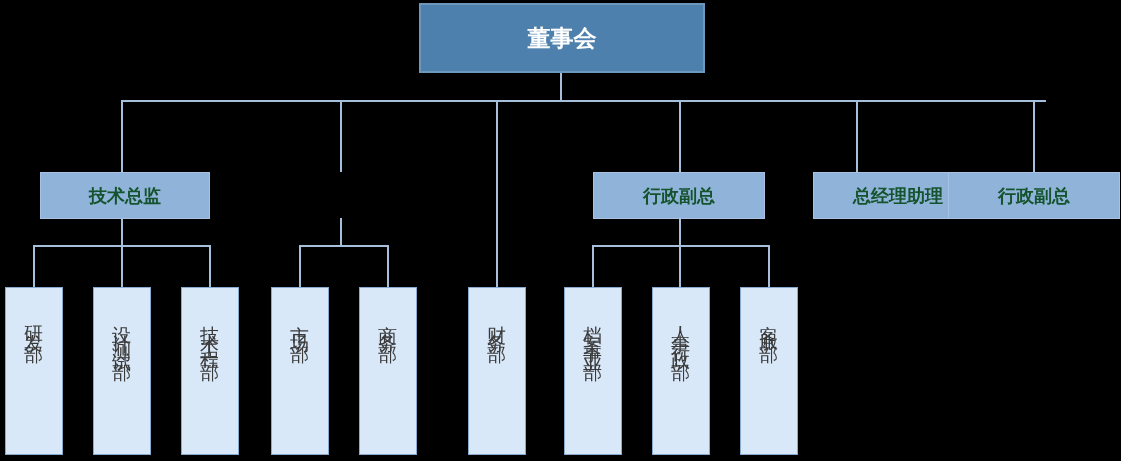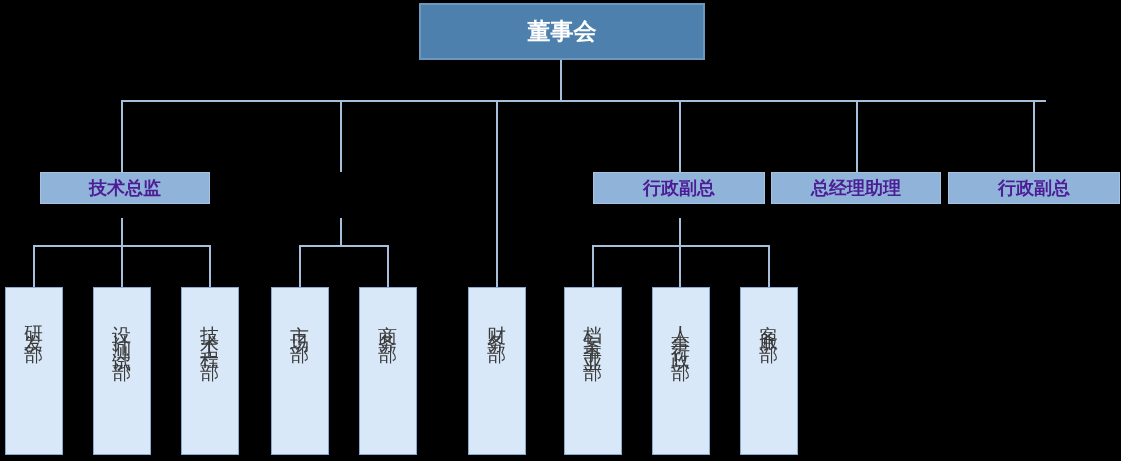--- a/index.html
+++ b/index.html
@@ -38,39 +38,39 @@
   
   .box {
     position: absolute;
     box-sizing: border-box;
     display: flex;
     align-items: center;
     justify-content: center;
     text-align: center;
   }
   .root {
-    left: 419px; top: 3px; width: 286px; height: 57px;
+    left: 419px; top: 3px; width: 286px; height: 70px;
     background: #4D80AD;
     border: 2px solid #6E97BC;
     color: #FFFFFF;
     font-size: 23px;
     font-weight: bold;
   }
   .mgr {
-    top: 172px; height: 32px;
+    top: 172px; height: 47px;
     background: #90B3DA;
     border: 1px solid #A5C2E2;
-    color: #4c1d95;
+    color: #14532d;
     font-size: 18px;
     font-weight: bold;
   }
   .m1 { left: 40px;  width: 170px; }
   .m2 { left: 257px; width: 168px; }
   .m3 { left: 593px; width: 172px; }
-  .m4 { left: 771px; width: 170px; }
+  .m4 { left: 813px; width: 170px; }
   .m5 { left: 948px; width: 172px; }
   .dept {
     top: 287px; width: 58px; height: 168px;
     background: #D9E8F8;
     border: 1.5px solid #88AACE;
     color: #3A3A3A;
     font-size: 19px;
     align-items: flex-start;
     padding-top: 22px;
   }

